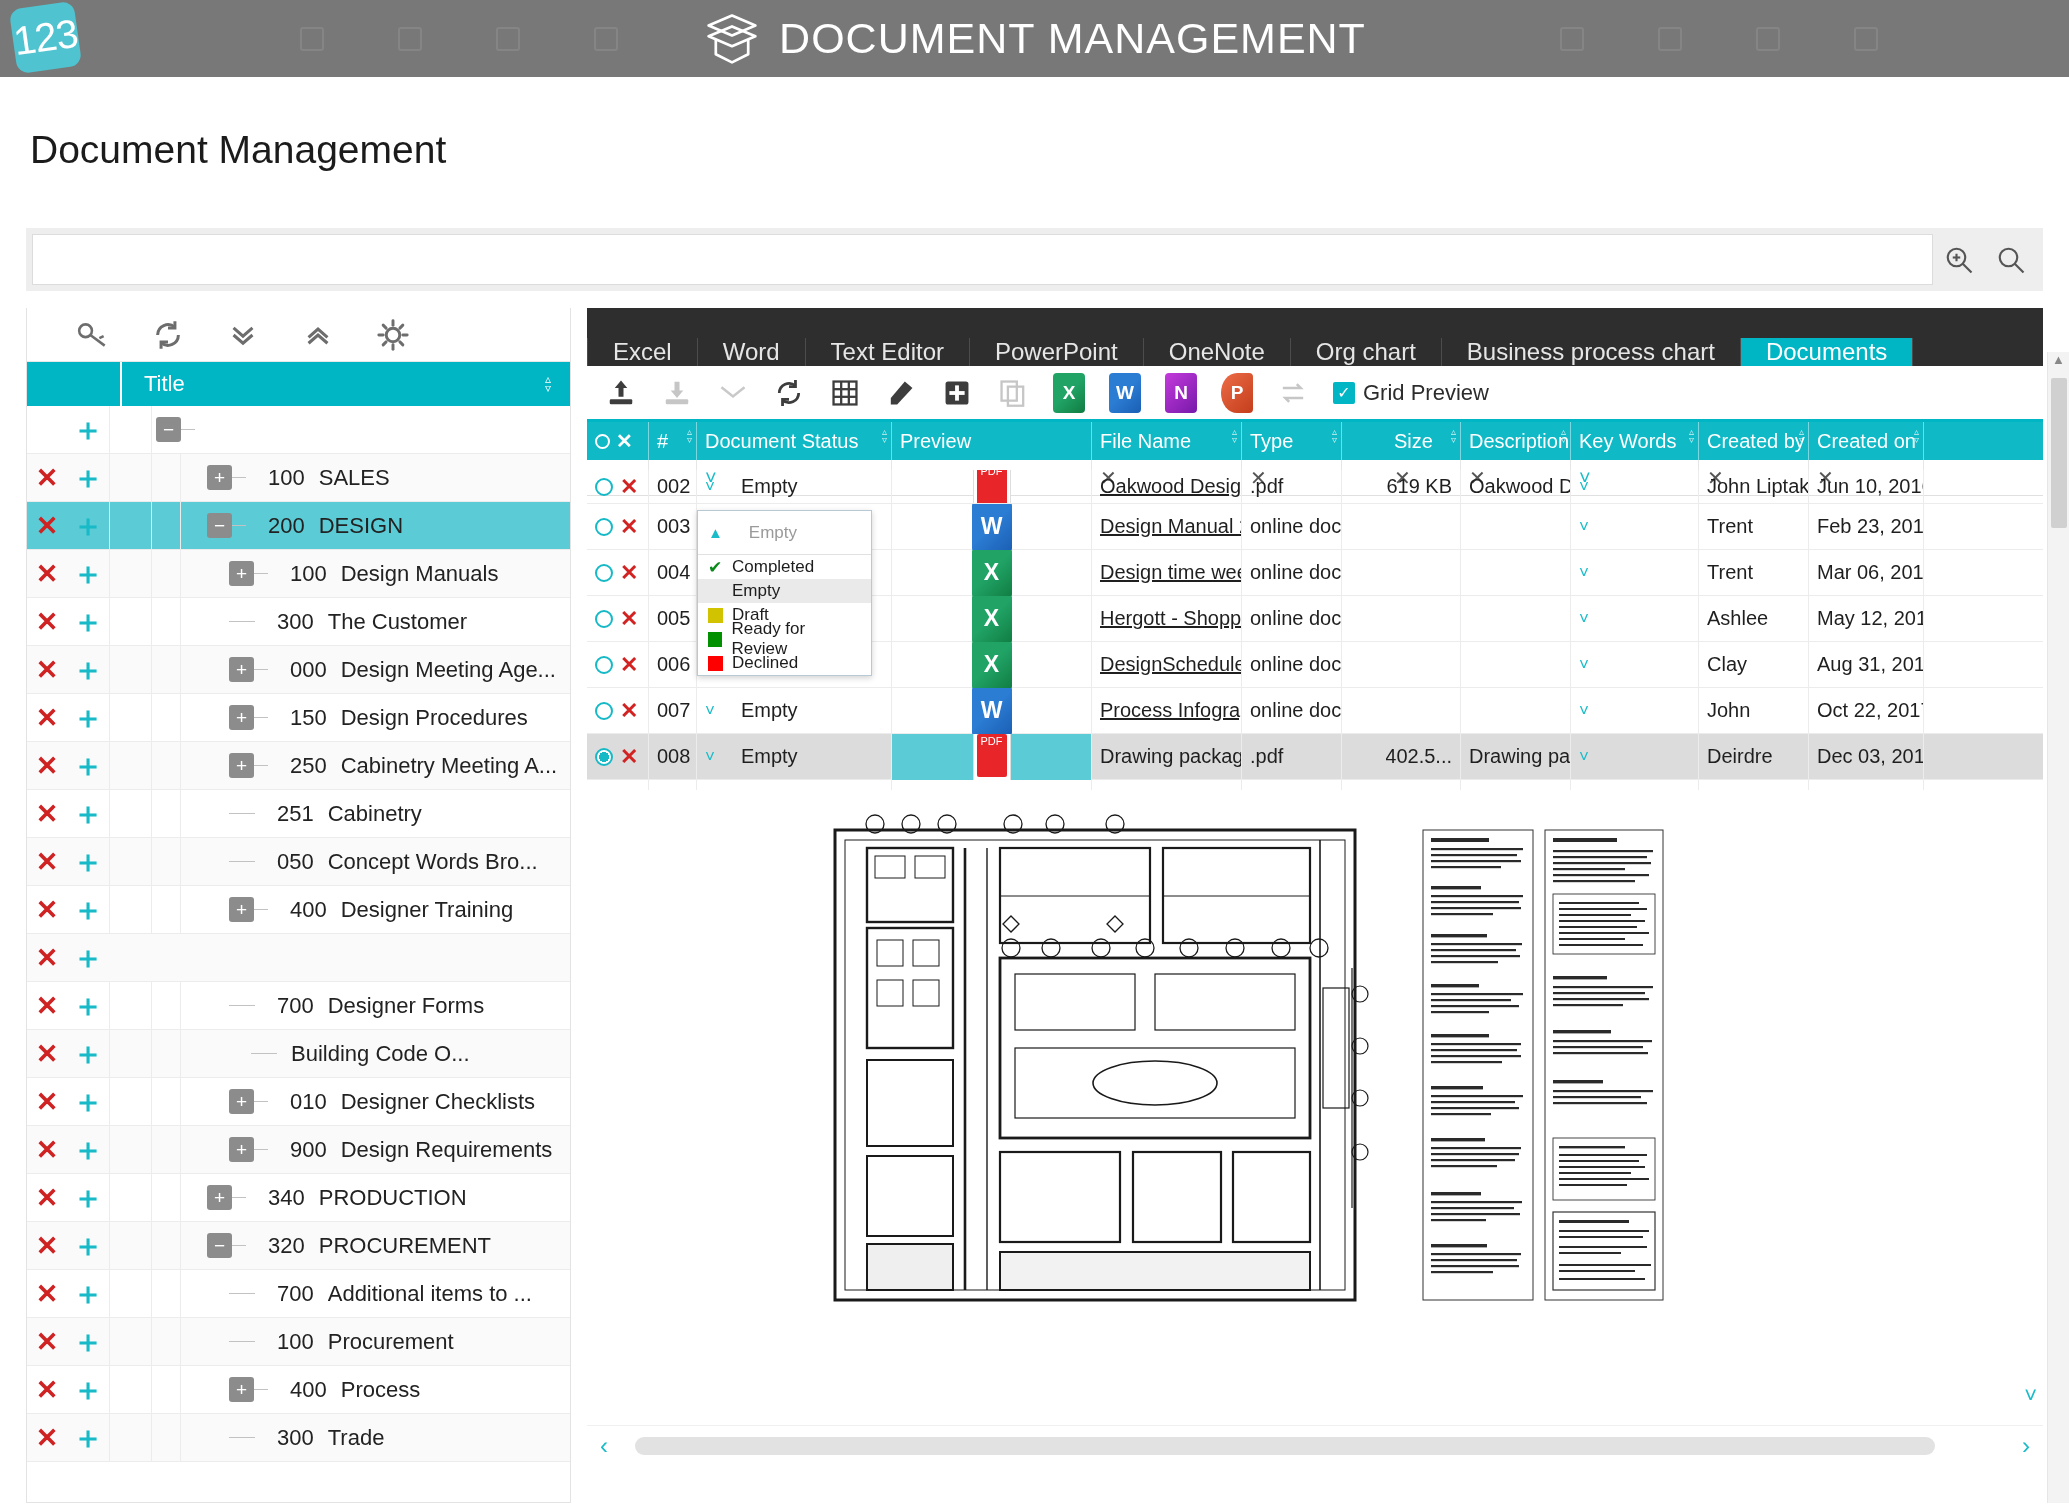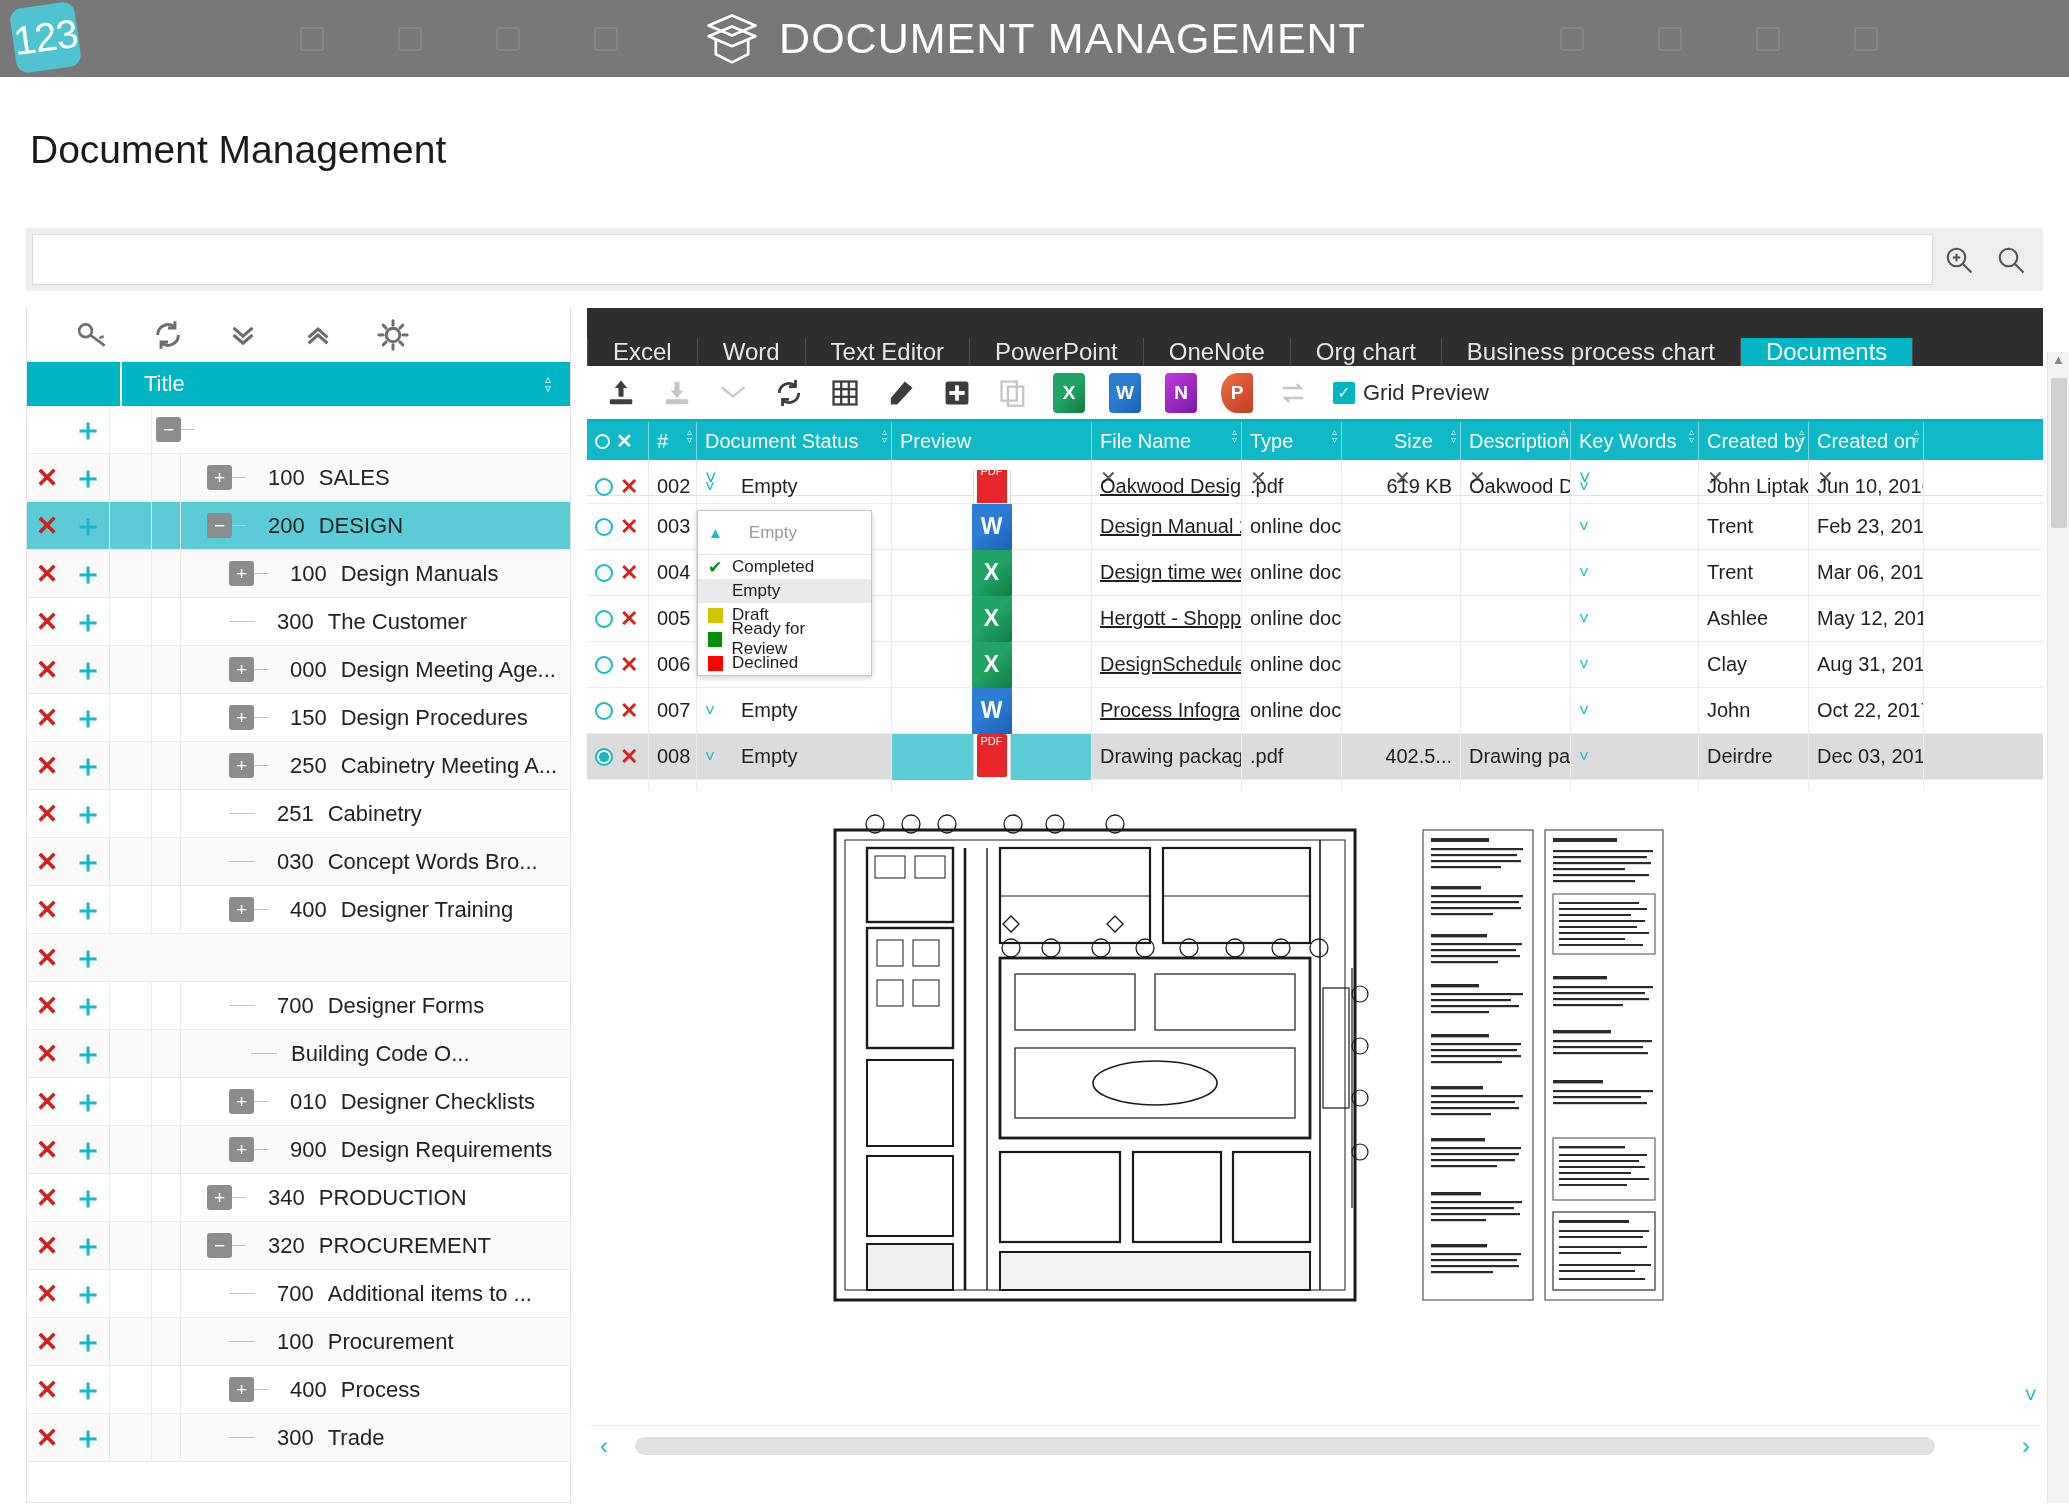--- a/index.html
+++ b/index.html
@@ -470,21 +470,21 @@
         </div>
       </div>
       <div class="tree-row alt">
         <div class="tr-del">✕</div>
         <div class="tr-add">＋</div>
         <div class="tr-cells">
           <div class="tr-gut"></div>
           <div class="tr-gut2"></div>
           <div class="tr-main" style="padding-left: 48px;">
             <span class="tick-l"></span>
-            <span class="tr-code">030</span>
+            <span class="tr-code">050</span>
             <span class="tr-name">Concept Words Bro...</span>
           </div>
         </div>
       </div>
       <div class="tree-row">
         <div class="tr-del">✕</div>
         <div class="tr-add">＋</div>
         <div class="tr-cells">
           <div class="tr-gut"></div>
           <div class="tr-gut2"></div>

